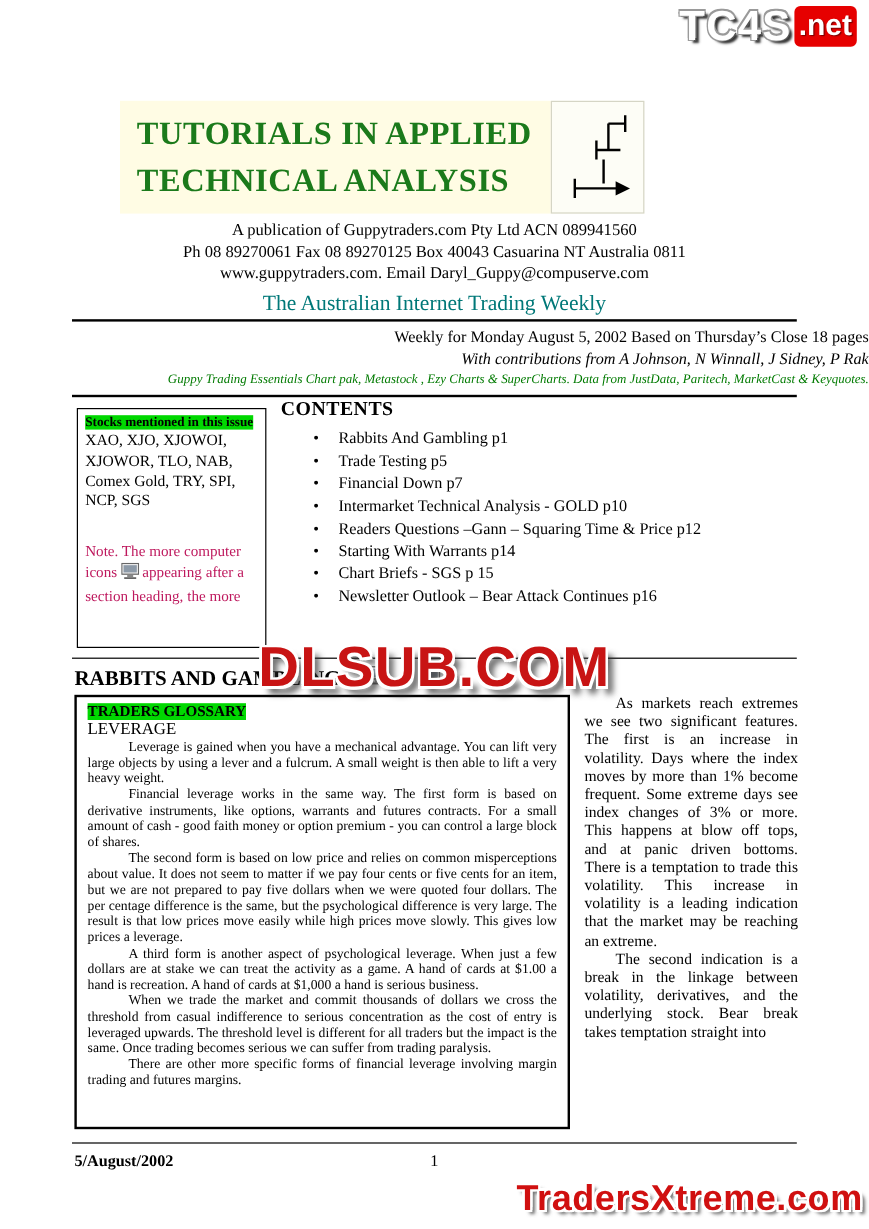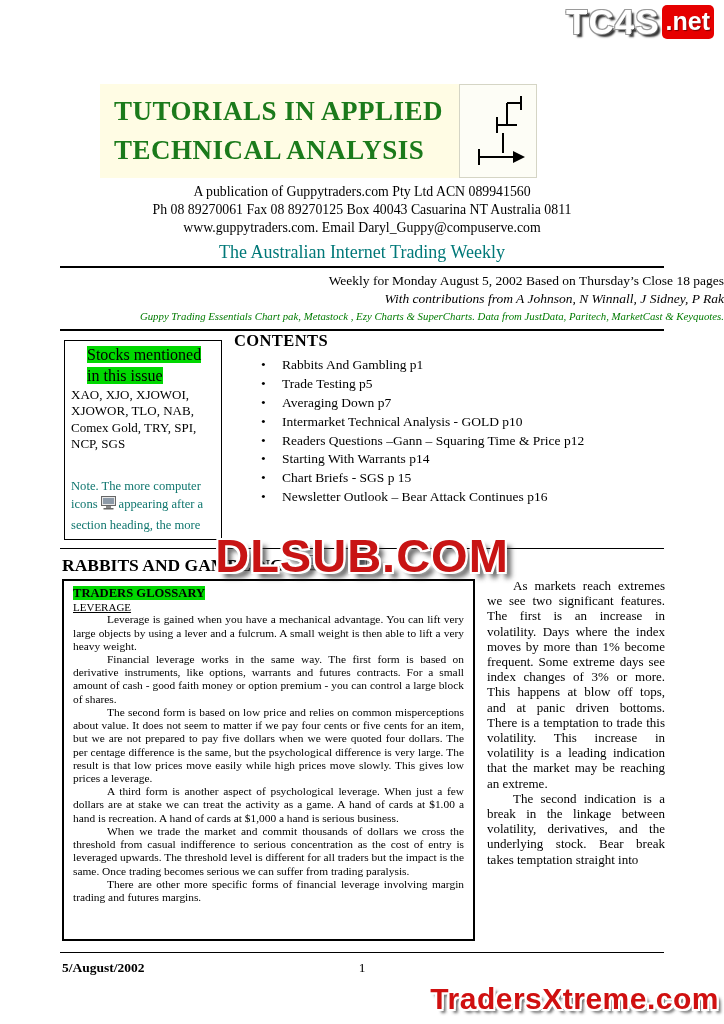--- a/index.html
+++ b/index.html
@@ -39,24 +39,24 @@
   .rule4 { top:952px; border-top:1px solid #000; }
 
   .issue-block { position:absolute; top:272px; left:0; width:100%; text-align:right;
     font-size:13.5px; line-height:1.35; }
   .issue-credits { font-style:italic; }
   .issue-tools  { font-style:italic; color:#007a00; font-size:10.8px; margin-top:1px; }
 
   
   .stocks-box { position:absolute; left:64px; top:340px; width:158px; height:200px;
     border:1px solid #000; padding:4px 6px; font-size:13px; line-height:1.28; }
-  .stocks-header { font-weight:normal; font-size:16px; line-height:1.3;margin-left:16px; }
+  .stocks-header { font-weight:bold; font-size:11px; line-height:1.3; }
   .stocks-header span { background:#00d800; }
   .stocks-list { }
-  .stocks-note { margin-top:24px; color:#0f766e; font-size:12.6px; line-height:1.45; }
+  .stocks-note { margin-top:24px; color:#be185d; font-size:12.6px; line-height:1.45; }
   .mini-computer { display:inline-block; vertical-align:-2px; margin:0 3px; }
 
   
   .contents { position:absolute; left:234px; top:331px; width:436px; }
   .contents-heading { font-weight:bold; font-size:16.5px; letter-spacing:0.4px; }
   .contents-list { list-style:none; margin-top:5px; }
   .contents-list li { position:relative; font-size:13.5px; line-height:1.4;
     padding-left:48px; }
   .contents-list li::before { content:"\2022"; position:absolute; left:27px; }
 
@@ -70,21 +70,21 @@
 
   
   .article-heading { position:absolute; left:62px; top:555px; font-size:17.5px;
     font-weight:bold; display:flex; align-items:center; gap:20px; }
 
   .glossary-box { position:absolute; left:62px; top:579px; width:413px; min-height:362px;
     border:2px solid #000; padding:5px 9px 8px; font-size:11.4px; line-height:1.16;
     text-align:justify; }
   .glossary-header { font-weight:bold; font-size:12.6px; text-align:left; }
   .glossary-header span { background:#00d800; }
-  .glossary-term { font-size:11px; text-align:left;text-decoration:underline; }
+  .glossary-term { font-size:14px; text-align:left; }
   .glossary-box p { text-indent:34px; }
 
   .right-col { position:absolute; left:487px; top:578px; width:178px;
     font-size:13px; line-height:1.17; text-align:justify; }
   .right-col p { text-indent:26px; }
 
   
   .footer-date { position:absolute; left:62px; top:960px; font-weight:bold; font-size:13.5px; }
   .footer-page { position:absolute; left:0; top:960px; width:100%; text-align:center; font-size:13.5px; }
 
@@ -157,21 +157,21 @@
             <rect x="2.5" y="12" width="10" height="1.5" fill="#666"></rect>
           </svg></span><span>appearing after a section heading, the more</span>
     </div>
   </div>
 
   <div class="contents">
     <div class="contents-heading">CONTENTS</div>
     <ul class="contents-list">
       <li><span>Rabbits And Gambling p1</span></li>
       <li><span>Trade Testing p5</span></li>
-      <li><span>Averaging Down p7</span></li>
+      <li><span>Financial Down p7</span></li>
       <li><span>Intermarket Technical Analysis - GOLD  p10</span></li>
       <li><span>Readers Questions –Gann – Squaring Time &amp; Price p12</span></li>
       <li><span>Starting With Warrants p14</span></li>
       <li><span>Chart Briefs - SGS p 15</span></li>
       <li><span>Newsletter Outlook – Bear Attack Continues p16</span></li>
     </ul>
   </div>
 
   <div class="watermark-center">DLSUB.COM</div>
 

